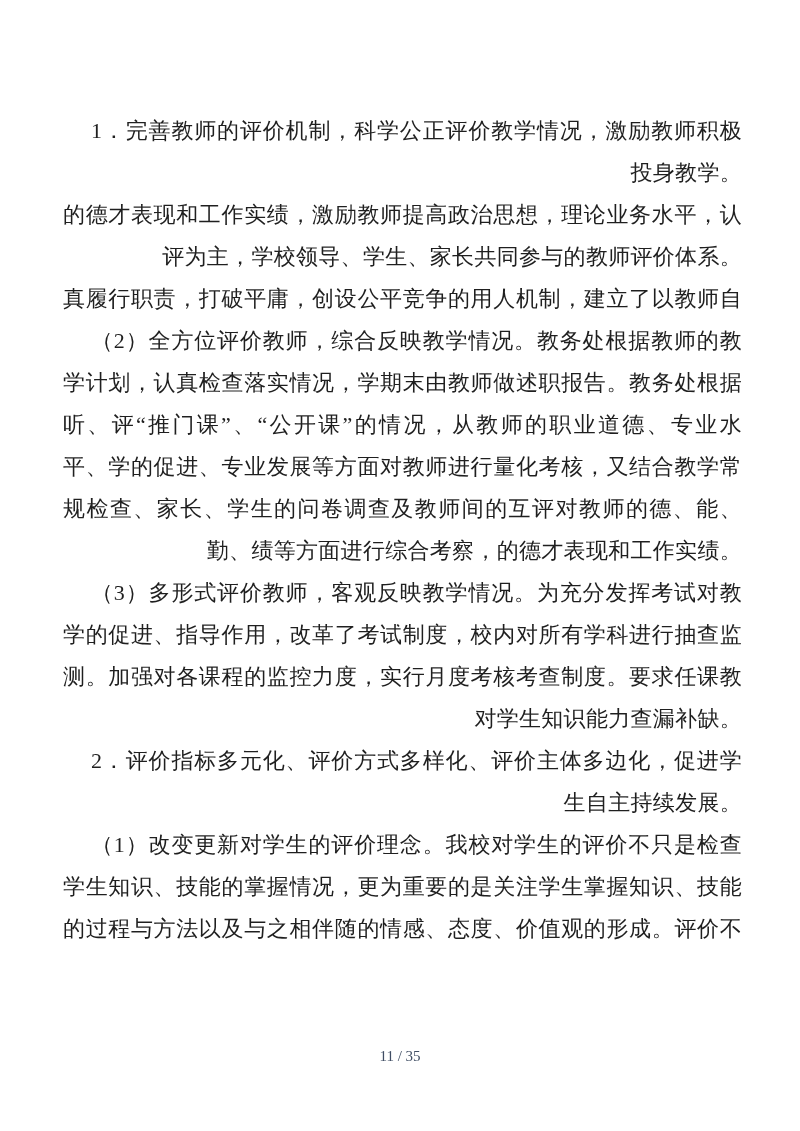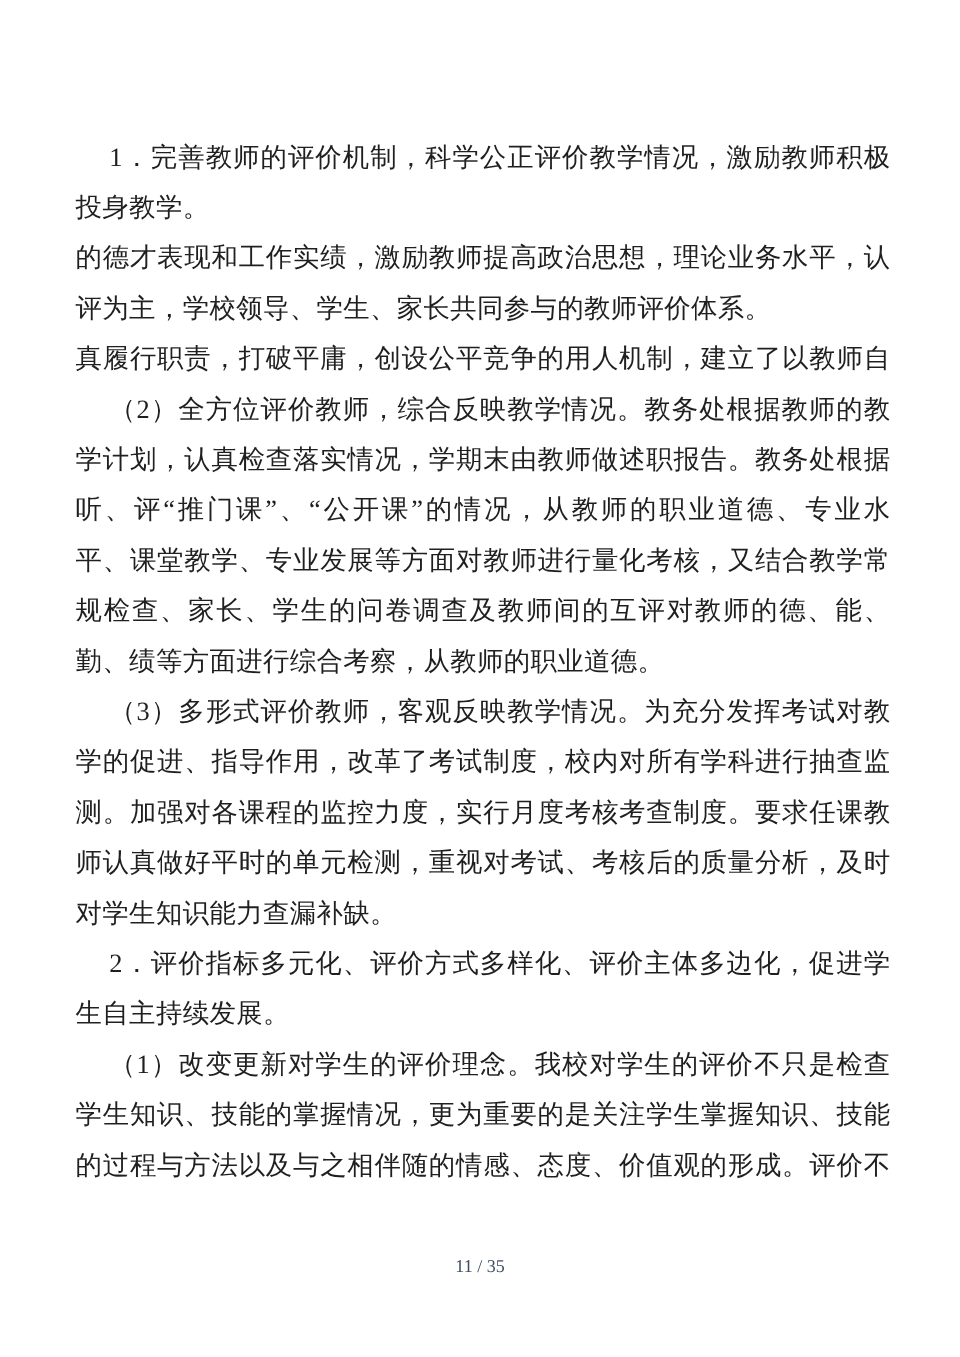--- a/index.html
+++ b/index.html
@@ -21,21 +21,21 @@
     left: 63px;
     top: 93px;
     width: 679px;
     color: #1f1f1f;
     font-size: 22px;
     line-height: 42px;
     letter-spacing: 0.3px;
   }
   .line {
     width: 100%;
-    text-align: left;
+    text-align: right;
     white-space: nowrap;
   }
   .line.just {
     white-space: normal;
     text-align: justify;
     text-align-last: justify;
     -moz-text-align-last: justify;
     text-justify: inter-character;
   }
   .line.indent {
@@ -60,27 +60,26 @@
 
   <div class="doc-body">
     <div class="line indent just">1．完善教师的评价机制，科学公正评价教学情况，激励教师积极</div>
     <div class="line">投身教学。</div>
     <div class="line just">的德才表现和工作实绩，激励教师提高政治思想，理论业务水平，认</div>
     <div class="line">评为主，学校领导、学生、家长共同参与的教师评价体系。</div>
     <div class="line just">真履行职责，打破平庸，创设公平竞争的用人机制，建立了以教师自</div>
     <div class="line indent just">（2）全方位评价教师，综合反映教学情况。教务处根据教师的教</div>
     <div class="line just">学计划，认真检查落实情况，学期末由教师做述职报告。教务处根据</div>
     <div class="line just">听、评“推门课”、“公开课”的情况，从教师的职业道德、专业水</div>
-    <div class="line just">平、课堂教学、专业发展等方面对教师进行量化考核，又结合教学常</div>
+    <div class="line just">平、学的促进、专业发展等方面对教师进行量化考核，又结合教学常</div>
     <div class="line just">规检查、家长、学生的问卷调查及教师间的互评对教师的德、能、</div>
-    <div class="line">勤、绩等方面进行综合考察，从教师的职业道德。</div>
+    <div class="line">勤、绩等方面进行综合考察，的德才表现和工作实绩。</div>
     <div class="line indent just">（3）多形式评价教师，客观反映教学情况。为充分发挥考试对教</div>
     <div class="line just">学的促进、指导作用，改革了考试制度，校内对所有学科进行抽查监</div>
     <div class="line just">测。加强对各课程的监控力度，实行月度考核考查制度。要求任课教</div>
-    <div class="line just">师认真做好平时的单元检测，重视对考试、考核后的质量分析，及时</div>
     <div class="line">对学生知识能力查漏补缺。</div>
     <div class="line indent just">2．评价指标多元化、评价方式多样化、评价主体多边化，促进学</div>
     <div class="line">生自主持续发展。</div>
     <div class="line indent just">（1）改变更新对学生的评价理念。我校对学生的评价不只是检查</div>
     <div class="line just">学生知识、技能的掌握情况，更为重要的是关注学生掌握知识、技能</div>
     <div class="line just">的过程与方法以及与之相伴随的情感、态度、价值观的形成。评价不</div>
   </div>
 
   <div class="footer">
     <span>11 / 35</span>

